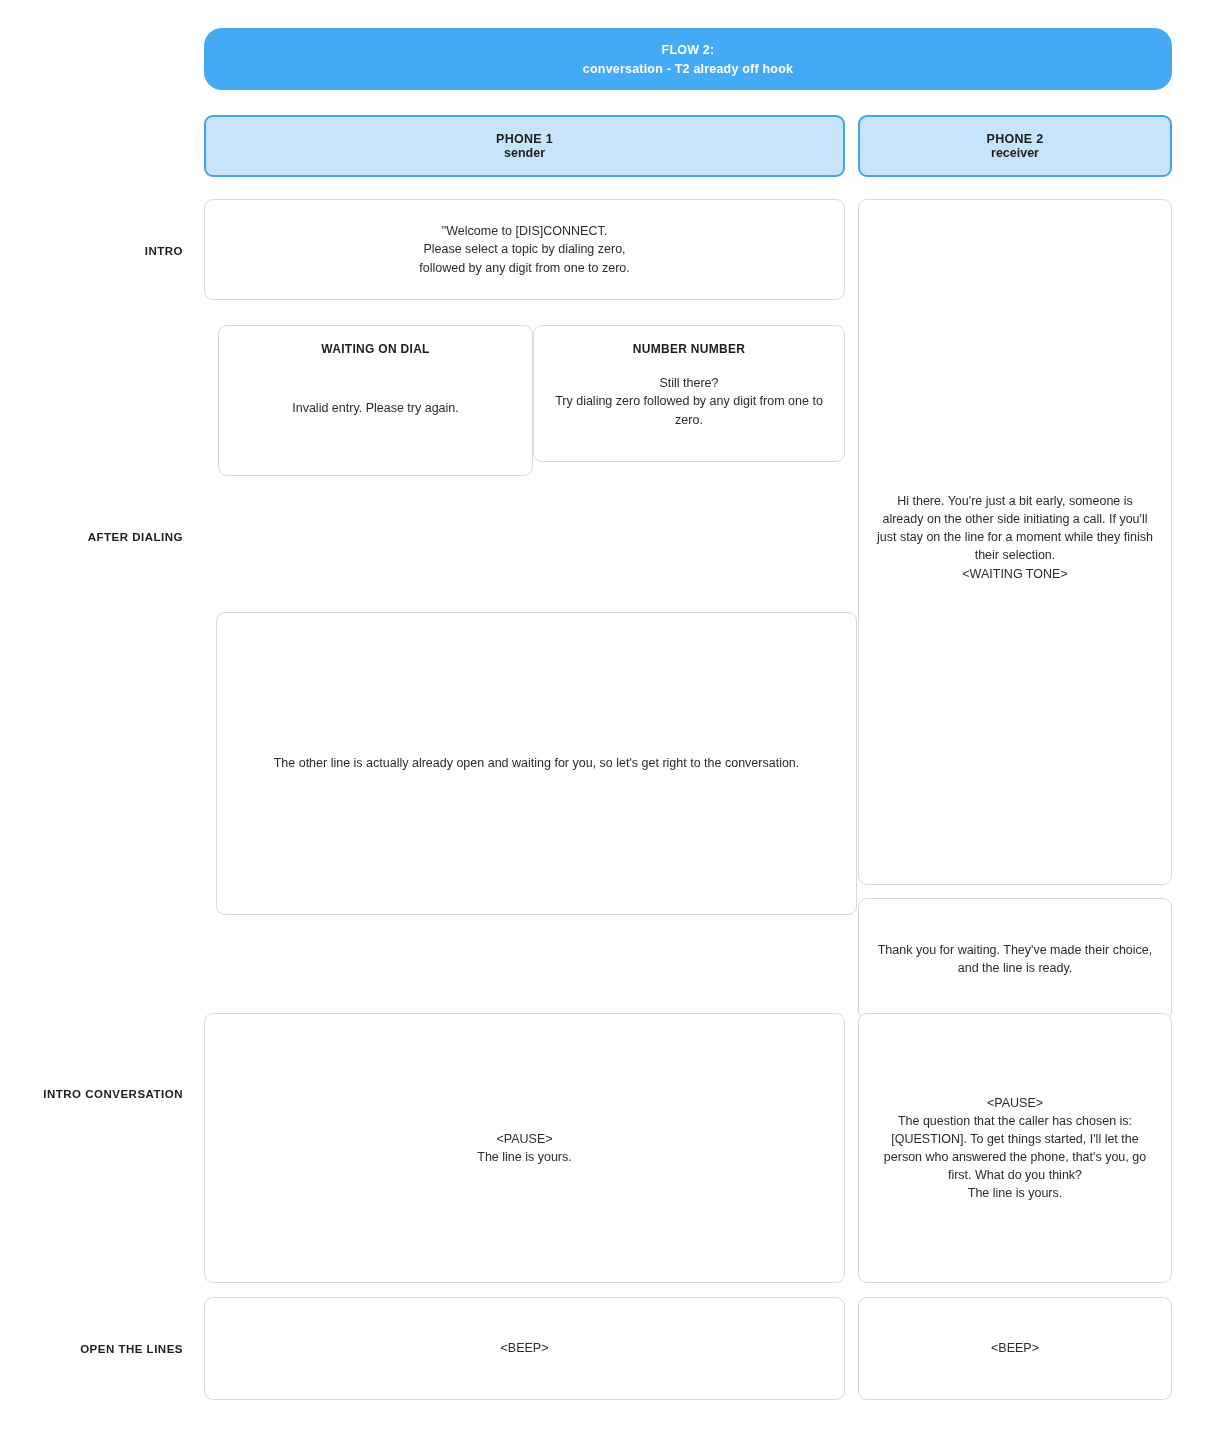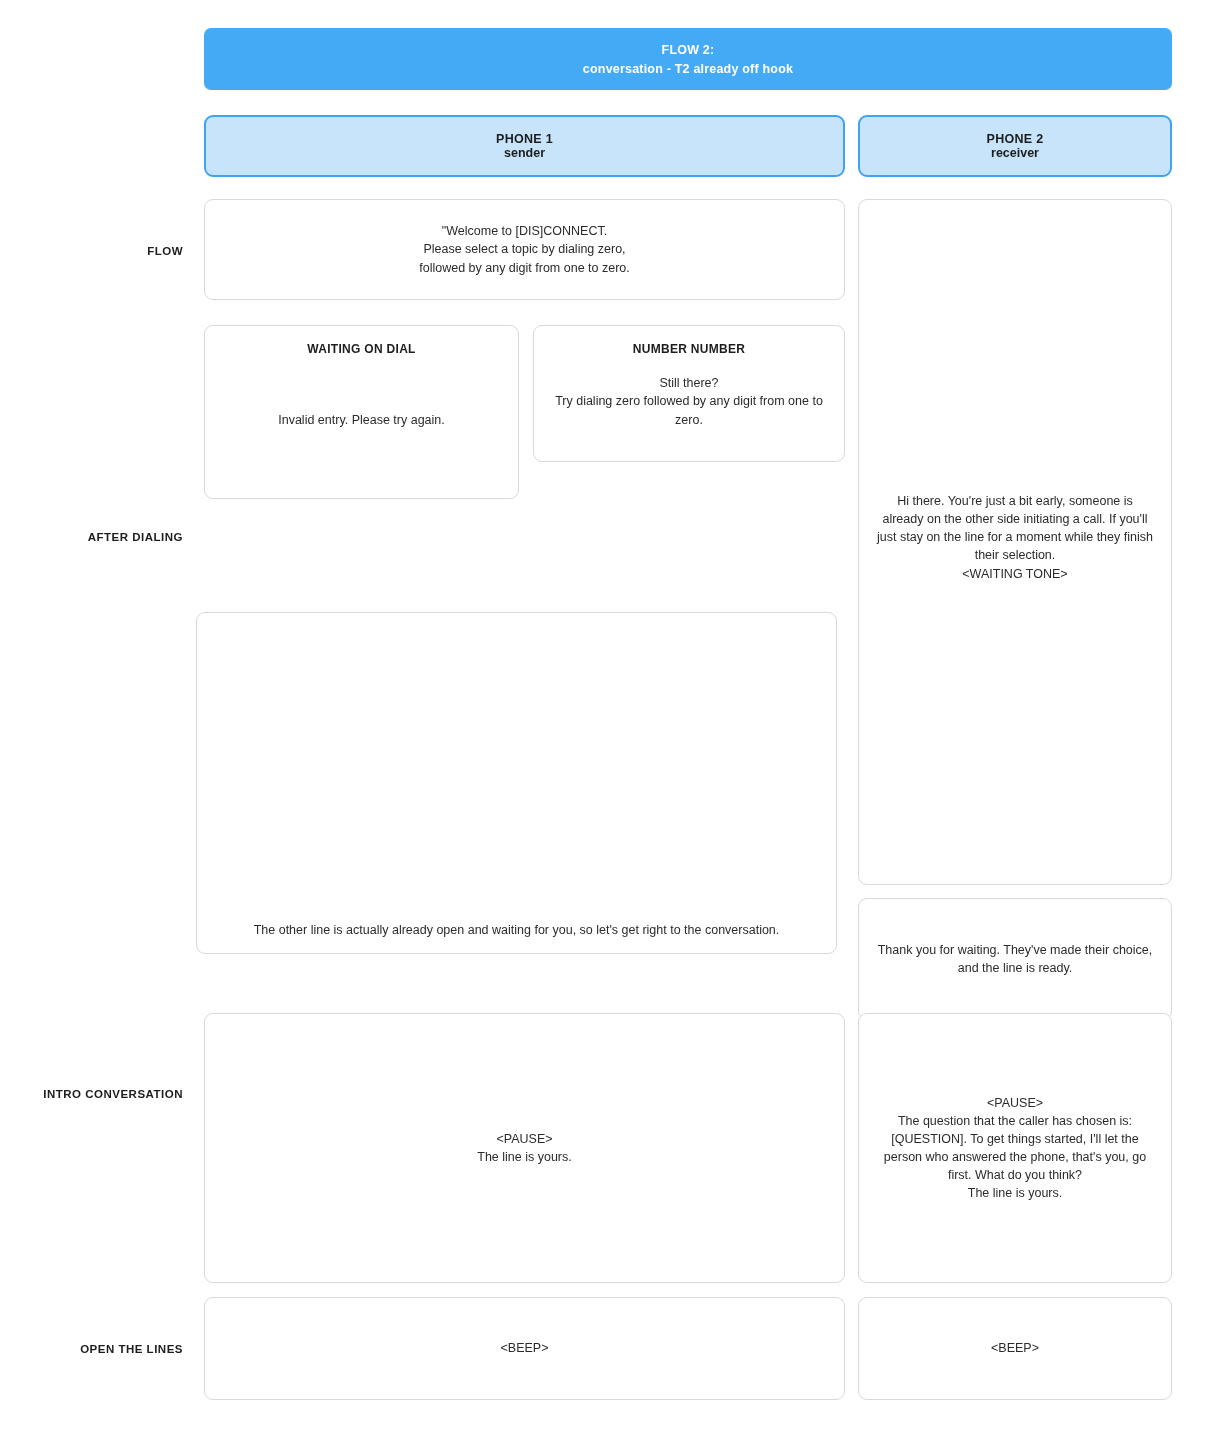--- a/index.html
+++ b/index.html
@@ -23,21 +23,21 @@
   }
 
   
   .flow-banner {
     position: absolute;
     left: 204px;
     top: 28px;
     width: 968px;
     height: 62px;
     background: #44aaf5;
-    border-radius: 7px;
+    border-radius: 18px;
     color: #ffffff;
     display: flex;
     flex-direction: column;
     align-items: center;
     justify-content: center;
     gap: 5px;
   }
   .flow-banner .line1 {
     font-size: 12.5px;
     font-weight: bold;
@@ -120,24 +120,24 @@
     padding-top: 16px;
   }
   .card.title-top .card-title { margin-bottom: 0; }
   .card.title-top .body {
     margin-top: auto;
     margin-bottom: auto;
   }
 
   
   #intro-card          { left: 204px; top: 199px;  width: 641px; height: 101px; }
-  #waiting-card        { left: 204px; top: 325px;  width: 315px; height: 174px; }
+  #waiting-card        { left: 218px; top: 325px;  width: 315px; height: 151px; }
   #wrong-card          { left: 533px; top: 325px;  width: 312px; height: 137px; }
   #after-dialing-card  { left: 204px; top: 486px;  width: 641px; height: 99px;  }
-  #open-line-card      { left: 196px; top: 612px;  width: 641px; height: 342px; justify-content: flex-end; }
+  #open-line-card      { left: 216px; top: 612px;  width: 641px; height: 303px; }
   #p1-intro-conv-card  { left: 204px; top: 1013px; width: 641px; height: 270px; }
   #p1-beep-card        { left: 204px; top: 1297px; width: 641px; height: 103px; }
 
   
   #p2-waiting-card     { left: 858px; top: 199px;  width: 314px; height: 686px; }
   #p2-thankyou-card    { left: 858px; top: 898px;  width: 314px; height: 122px; }
   #p2-intro-conv-card  { left: 858px; top: 1013px; width: 314px; height: 270px; }
   #p2-beep-card        { left: 858px; top: 1297px; width: 314px; height: 103px; }
 
   
@@ -171,21 +171,21 @@
 
   <div class="phone-head" id="phone1-head">
     <div class="title">PHONE 1</div>
     <div class="sub">sender</div>
   </div>
   <div class="phone-head" id="phone2-head">
     <div class="title">PHONE 2</div>
     <div class="sub">receiver</div>
   </div>
 
-  <div class="row-label" id="label-intro">FLOW</div>
+  <div class="row-label" id="label-intro">INTRO</div>
   <div class="row-label" id="label-after-dial">AFTER DIALING</div>
   <div class="row-label" id="label-intro-conv">INTRO CONVERSATION</div>
   <div class="row-label" id="label-open-lines">OPEN THE LINES</div>
 
   <div class="card" id="intro-card">
     <div class="body">"Welcome to [DIS]CONNECT.
 Please select a topic by dialing zero,
 followed by any digit from one to zero.</div>
   </div>
 

